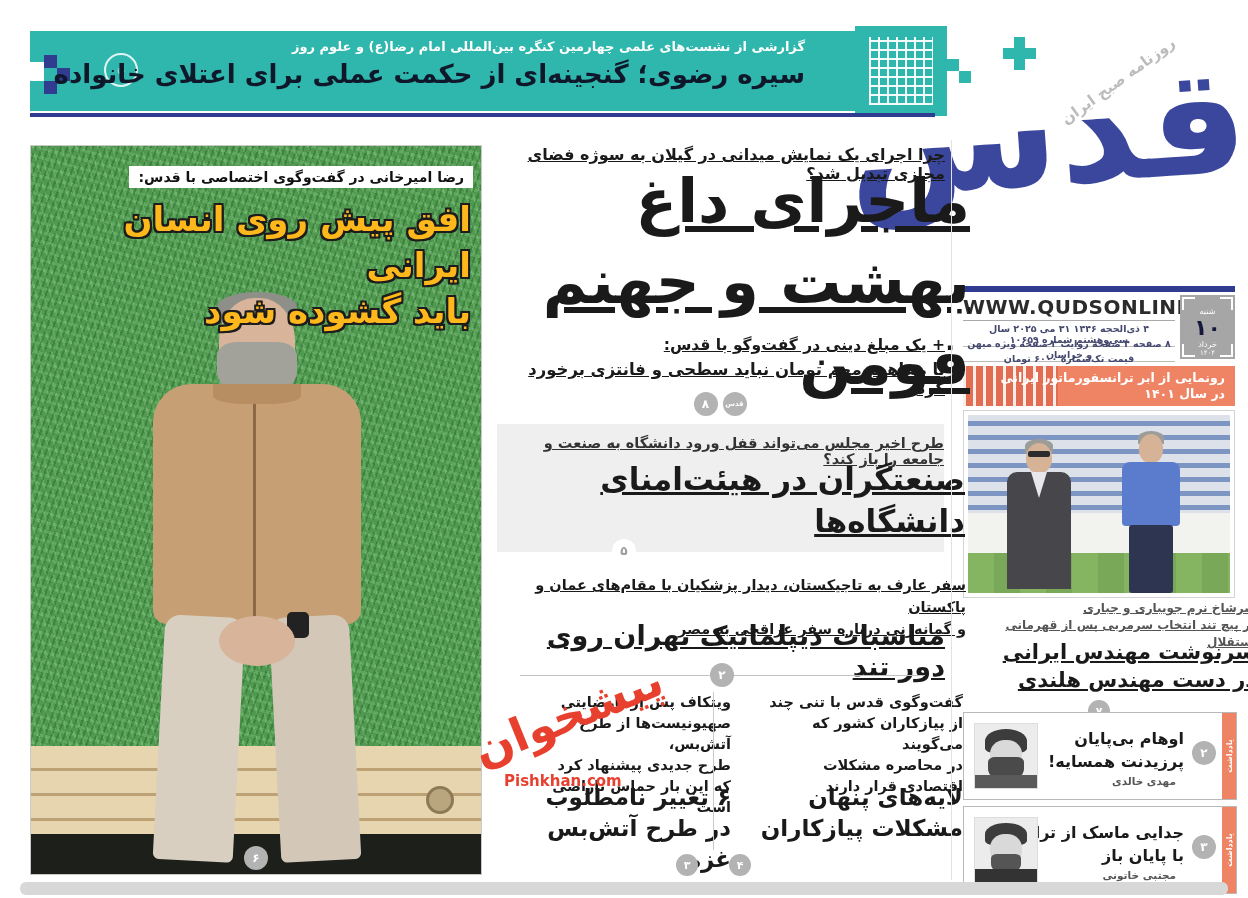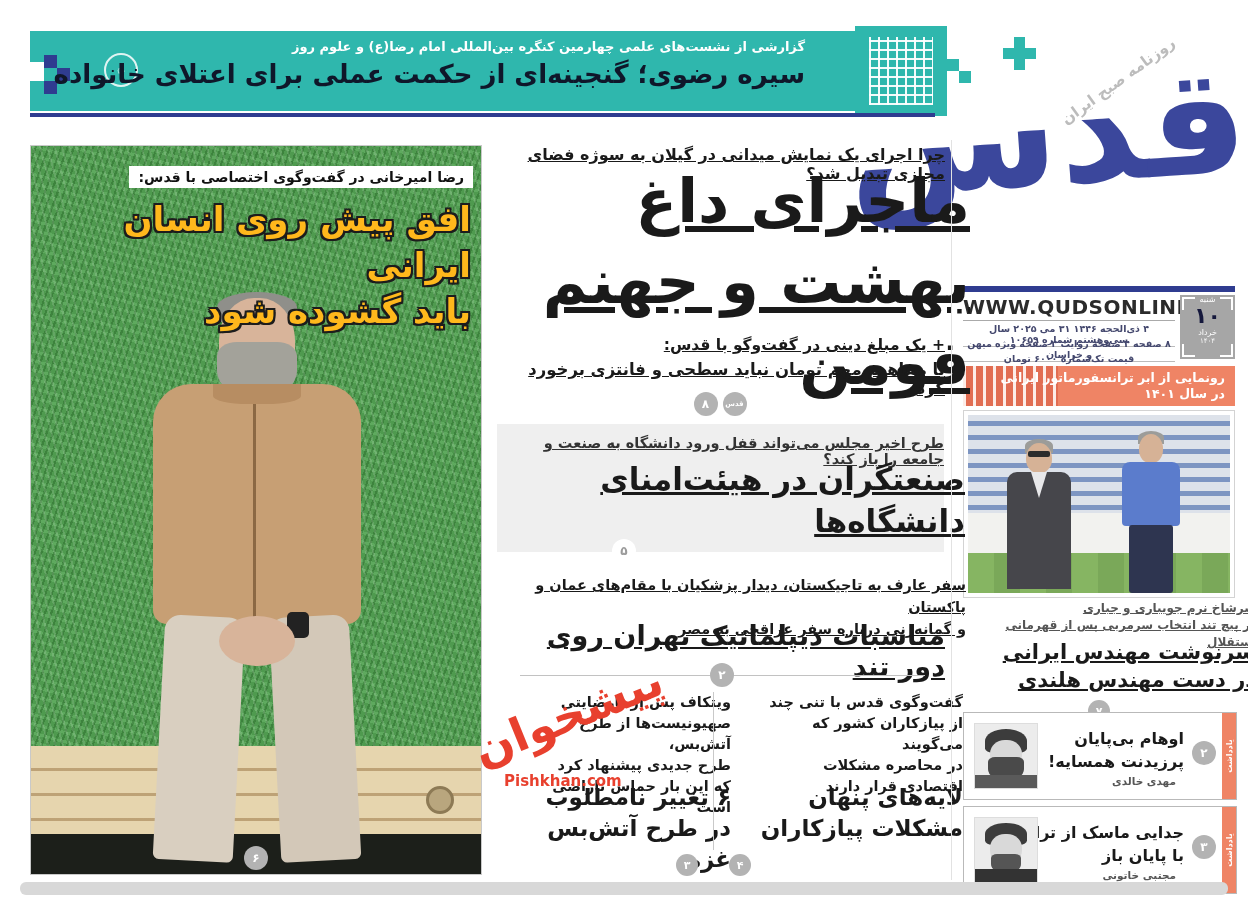--- a/index.html
+++ b/index.html
@@ -33,21 +33,21 @@
   .website{left:963px;top:295px;width:212px;font-size:20px;font-weight:bold;color:#2b2b2b;
            direction:ltr;text-align:center;letter-spacing:.5px;border-bottom:1px solid #aaa;padding-bottom:1px;}
   .mh-line{left:963px;width:212px;font-size:9.5px;color:#44486e;text-align:center;
            border-bottom:1px solid #bbb;padding:1.5px 0;font-weight:bold;}
   .calendar{left:1180px;top:295px;width:55px;height:64px;background:#a6a6a6;color:#fff;text-align:center;}
   .cal-corner{width:11px;height:11px;position:absolute;}
   .cc-tl{left:2px;top:2px;border-left:2px solid #fff;border-top:2px solid #fff;}
   .cc-tr{right:2px;top:2px;border-right:2px solid #fff;border-top:2px solid #fff;}
   .cc-bl{left:2px;bottom:2px;border-left:2px solid #fff;border-bottom:2px solid #fff;}
   .cc-br{right:2px;bottom:2px;border-right:2px solid #fff;border-bottom:2px solid #fff;}
-  .cal-wd{font-size:8px;margin-top:0;}
+  .cal-wd{font-size:8px;margin-top:12px;}
   .cal-day{font-size:22px;font-weight:bold;color:#15183c;line-height:24px;}
   .cal-mo{font-size:8px;}
   .cal-yr{font-size:7px;opacity:.9;}
 
   
   .trans{left:963px;top:366px;width:272px;height:40px;background:#ef8465;color:#fff;}
   .trans-stripes{left:0;top:0;width:95px;height:40px;
       background:repeating-linear-gradient(90deg,rgba(255,255,255,.85) 0 3px,rgba(214,90,66,.55) 3px 10px);}
   .trans-txt{right:10px;top:4px;font-size:12.5px;font-weight:bold;line-height:16px;text-align:right;}
 

